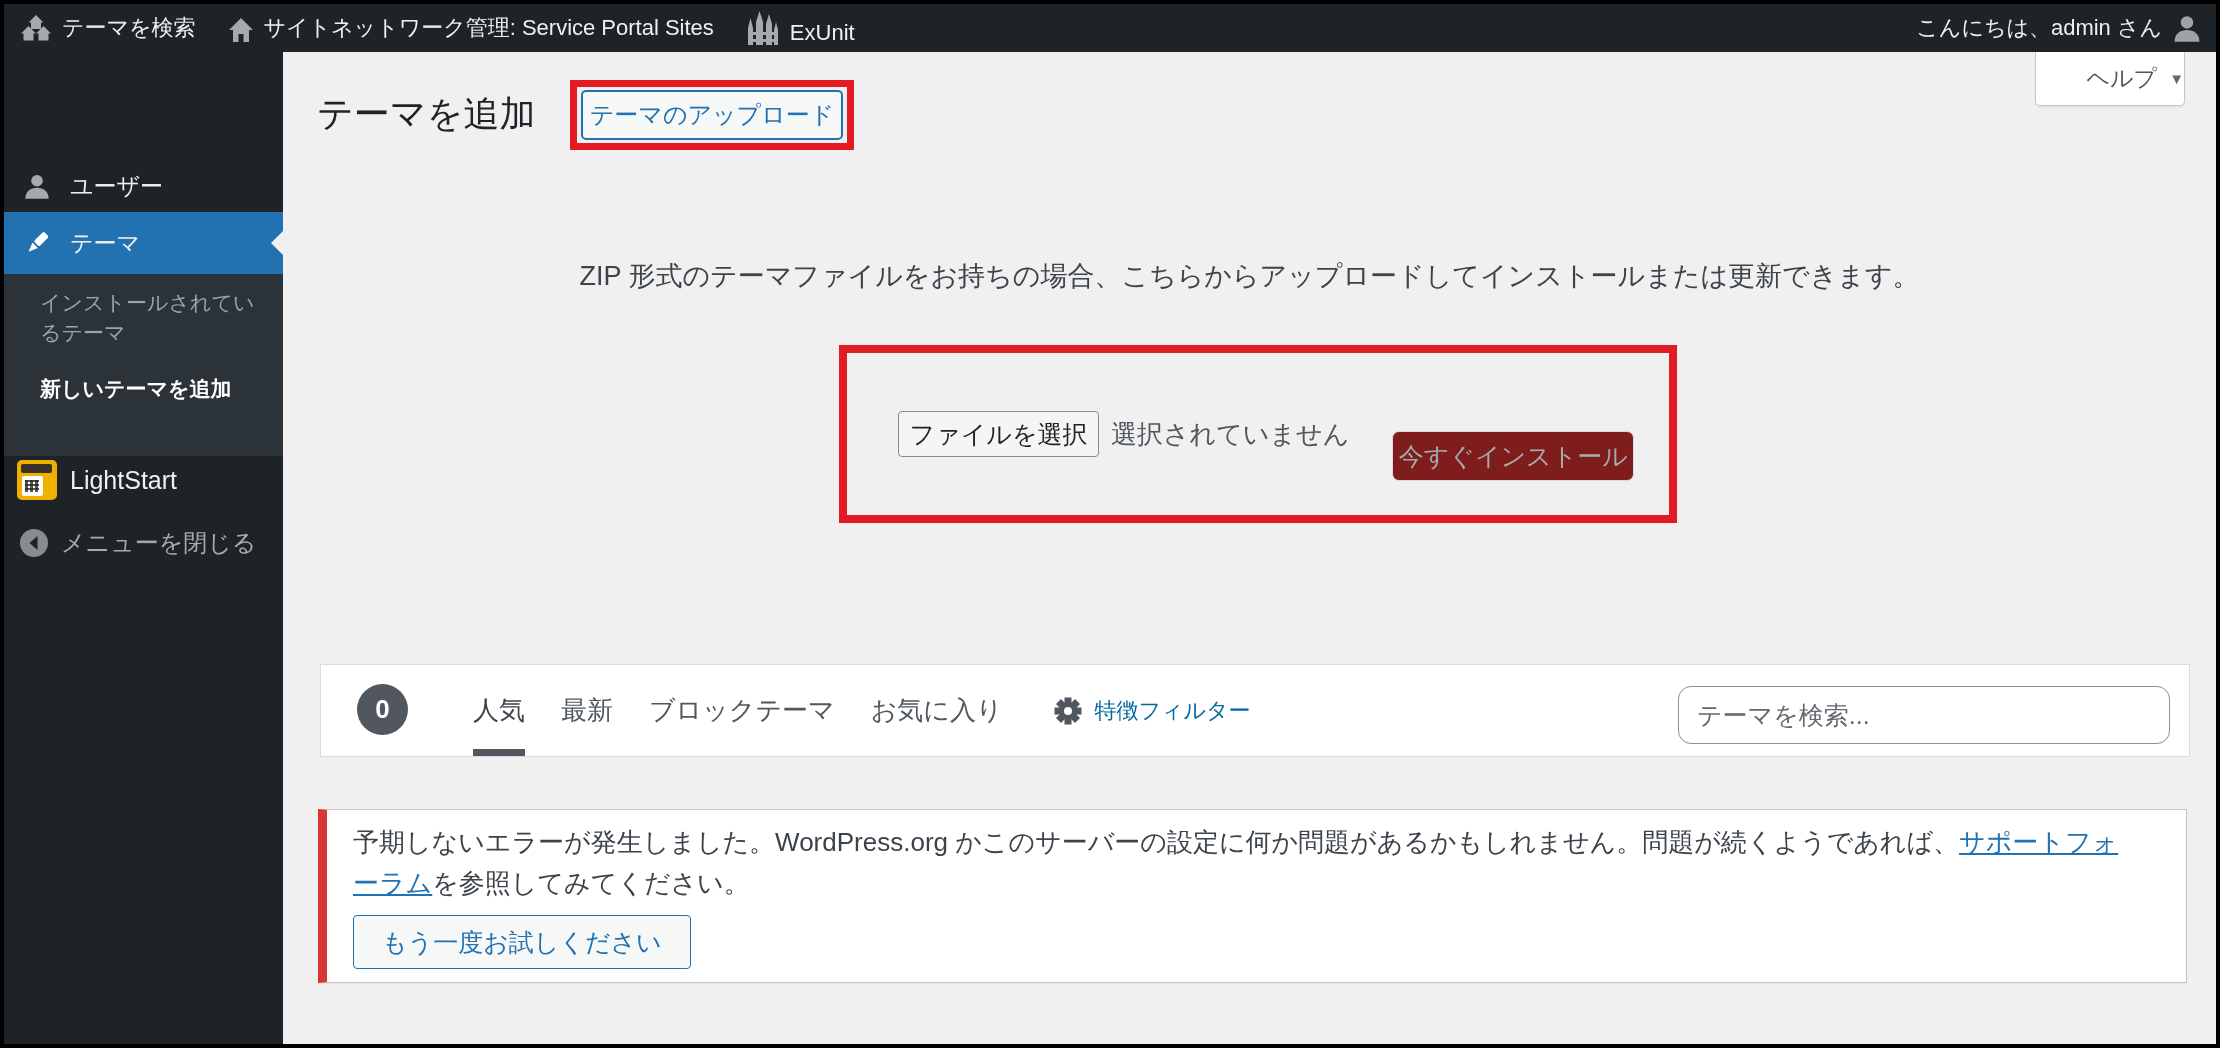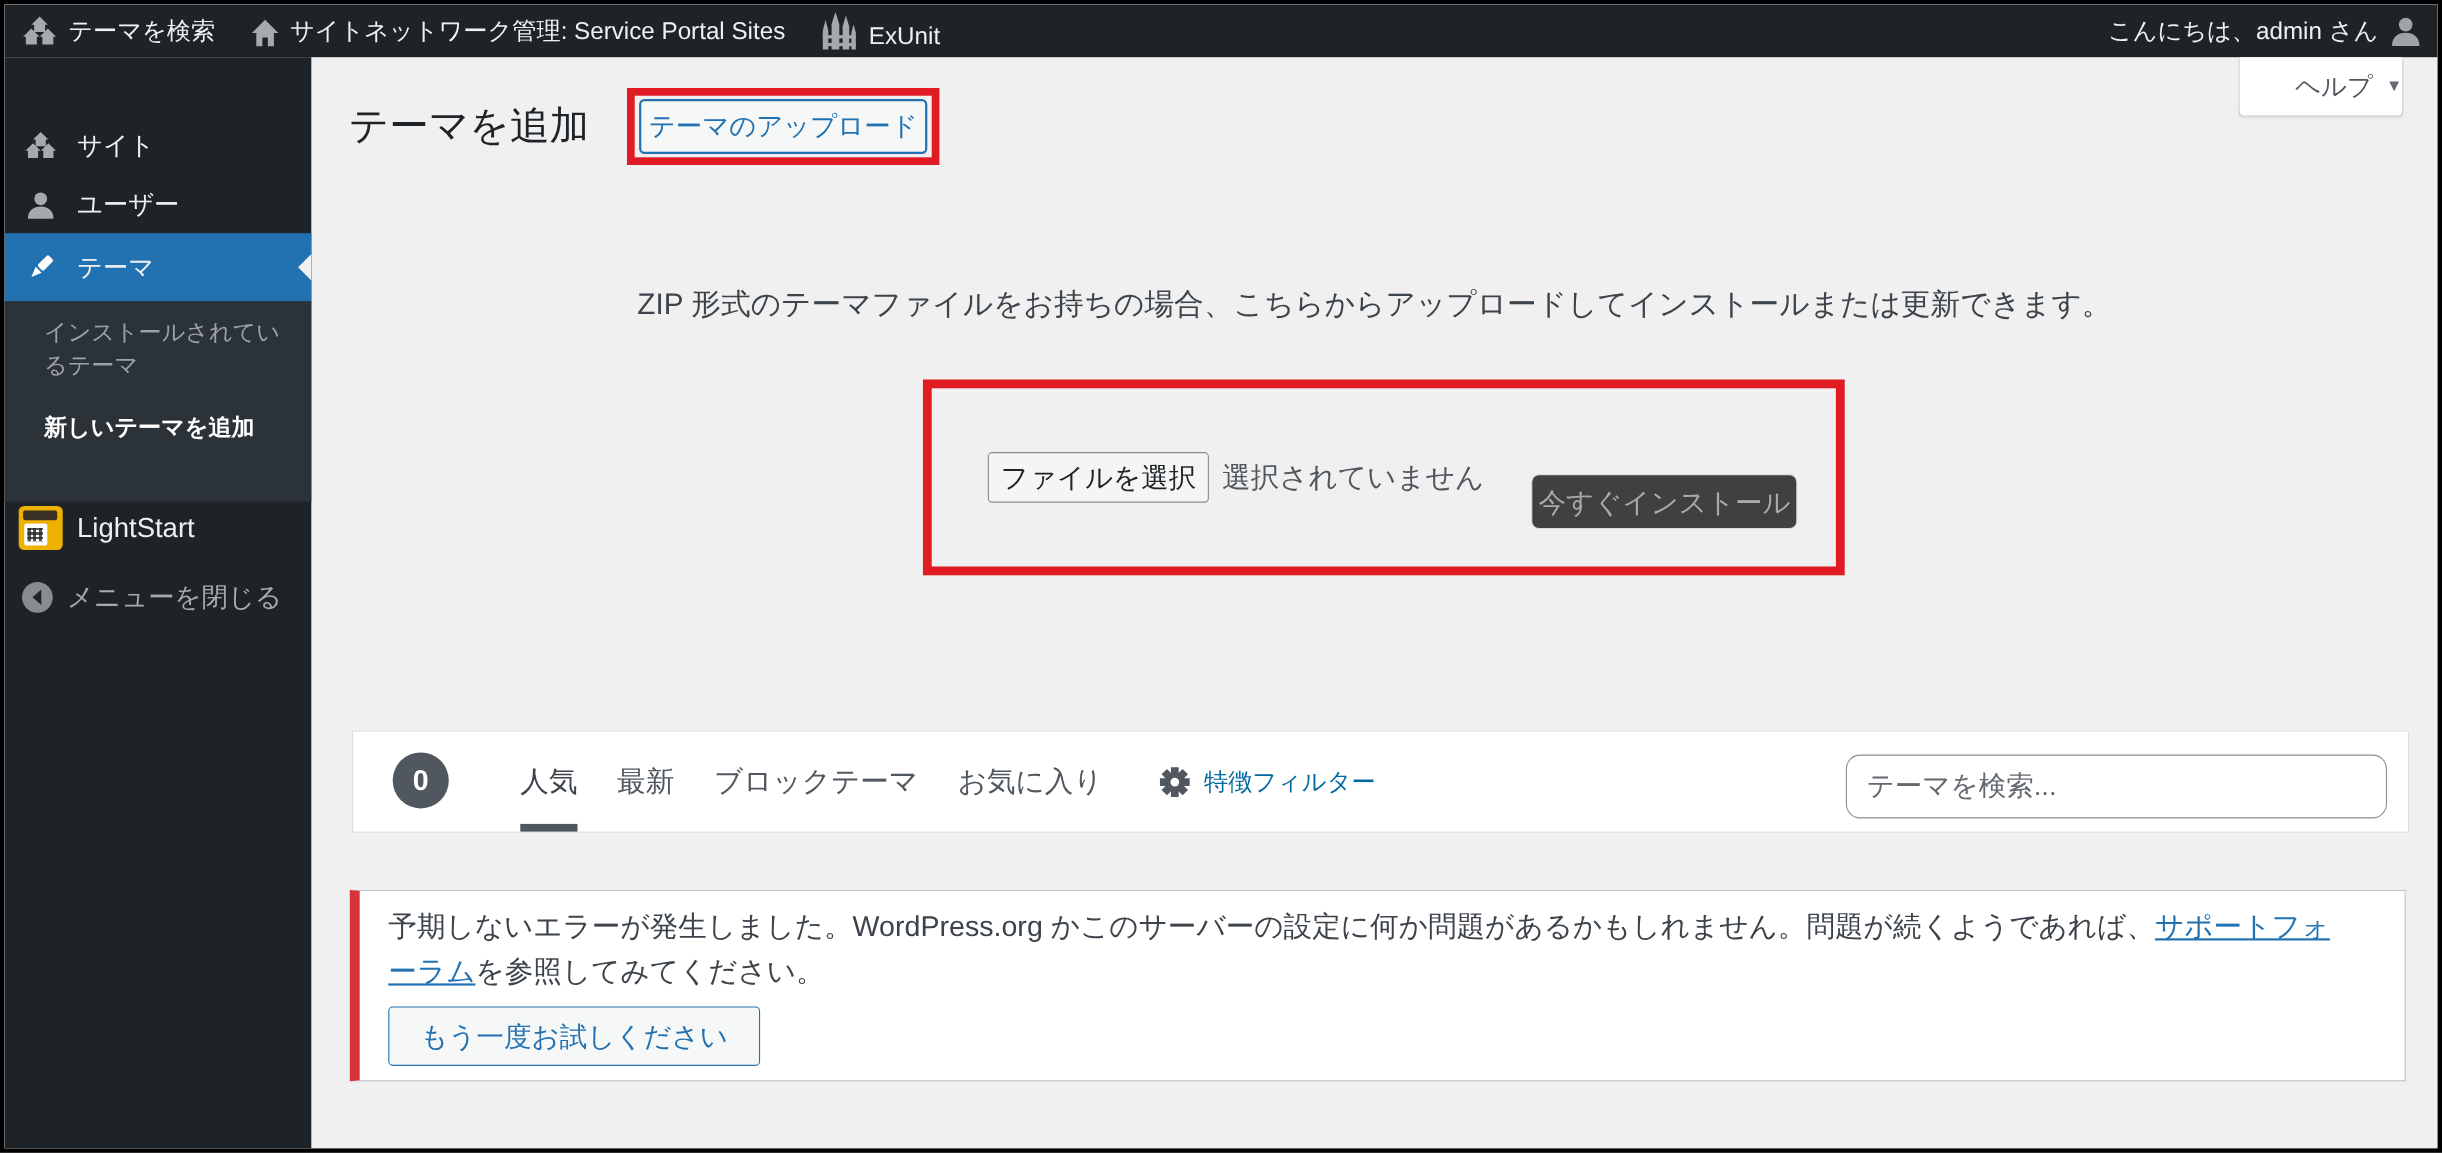--- a/index.html
+++ b/index.html
@@ -41,21 +41,21 @@
 
   .annot { border:8px solid #e01b24; }
   .annot-upload-btn { position:absolute; left:287px; top:28px; width:284px; height:70px; border-width:7px; display:flex; align-items:center; justify-content:center; }
   .upload-theme-btn { width:262px; height:50px; background:#f6f7f7; border:2px solid #2271b1; border-radius:5px; color:#2271b1; font-size:24px; font-family:inherit; cursor:pointer; }
 
   .page-desc { position:absolute; left:0; top:206px; width:1933px; text-align:center; font-size:27px; color:#3c434a; }
 
   .annot-upload-form { position:absolute; left:556px; top:293px; width:838px; height:178px; display:flex; align-items:center; padding-left:51px; }
   .choose-file-btn { width:201px; height:46px; background:#f5f5f5; border:1px solid #8a8a8a; border-radius:4px; font-size:25px; color:#1d2327; font-family:inherit; cursor:pointer; }
   .no-file { margin-left:12px; font-size:26px; color:#50575e; white-space:nowrap; }
-  .install-btn { margin-left:43px; width:242px; height:50px; background:#404040; border:1px solid #dcdcde; border-radius:7px; color:#a7aaad; font-size:25px; font-family:inherit;margin-top:44px; }
+  .install-btn { margin-left:43px; width:242px; height:50px; background:#7f1d1d; border:1px solid #dcdcde; border-radius:7px; color:#a7aaad; font-size:25px; font-family:inherit;margin-top:44px; }
 
   
   .filter-bar { position:absolute; left:37px; top:612px; width:1870px; height:93px; background:#fff; border:1px solid #dcdcde; }
   .count-badge { position:absolute; left:36px; top:19px; width:51px; height:51px; border-radius:50%; background:#50575e; color:#fff; font-size:26px; font-weight:bold; display:flex; align-items:center; justify-content:center; }
   .tabs { position:absolute; left:152px; top:0; height:100%; display:flex; align-items:center; }
   .tab { position:relative; height:100%; display:flex; align-items:center; margin-right:36px; font-size:26px; color:#50575e; cursor:pointer; }
   .tab.active { color:#3c434a; }
   .tab.active::after { content:""; position:absolute; left:0; bottom:0; width:100%; height:7px; background:#50575e; }
   .feature-filter { display:flex; align-items:center; gap:11px; margin-left:15px; font-size:22px; color:#0369a1; cursor:pointer;text-align:center; }
   .search-input { position:absolute; left:1357px; top:21px; width:492px; height:58px; border:1px solid #8c8f94; border-radius:13px; background:#fff; font-size:25px; color:#3c434a; padding:0 18px; font-family:inherit; }
@@ -112,30 +112,20 @@
       <span class="ab-icon">
         <svg width="30" height="30" viewBox="0 0 24 24" fill="#9ea3a8">
           <circle cx="12" cy="7.5" r="5"></circle>
           <path d="M2 23 c0-6.5 4.5-9.5 10-9.5 s10 3 10 9.5 z"></path>
         </svg>
       </span>
     </div>
   </div>
 
   <div class="sidebar">
-    <div class="side-item" style="top:56px;">
-      <span class="s-icon">
-        <svg width="30" height="26" viewBox="0 0 32 28" fill="#a7aaad">
-          <path d="M16 1 L23.5 8.5 H21 V15 H11 V8.5 H8.5 Z"></path>
-          <path d="M8.5 12 L16 19.5 H13.5 V26.5 H3.5 V19.5 H1 Z"></path>
-          <path d="M23.5 12 L31 19.5 H28.5 V26.5 H18.5 V19.5 H16 Z"></path>
-        </svg>
-      </span>
-      <span>サイト</span>
-    </div>
     <div class="side-item" style="top:110px;">
       <span class="s-icon">
         <svg width="28" height="28" viewBox="0 0 24 24" fill="#a7aaad">
           <circle cx="12" cy="7.5" r="5"></circle>
           <path d="M2 23 c0-6.5 4.5-9.5 10-9.5 s10 3 10 9.5 z"></path>
         </svg>
       </span>
       <span>ユーザー</span>
     </div>
     <div class="side-item active" style="top:160px;">

